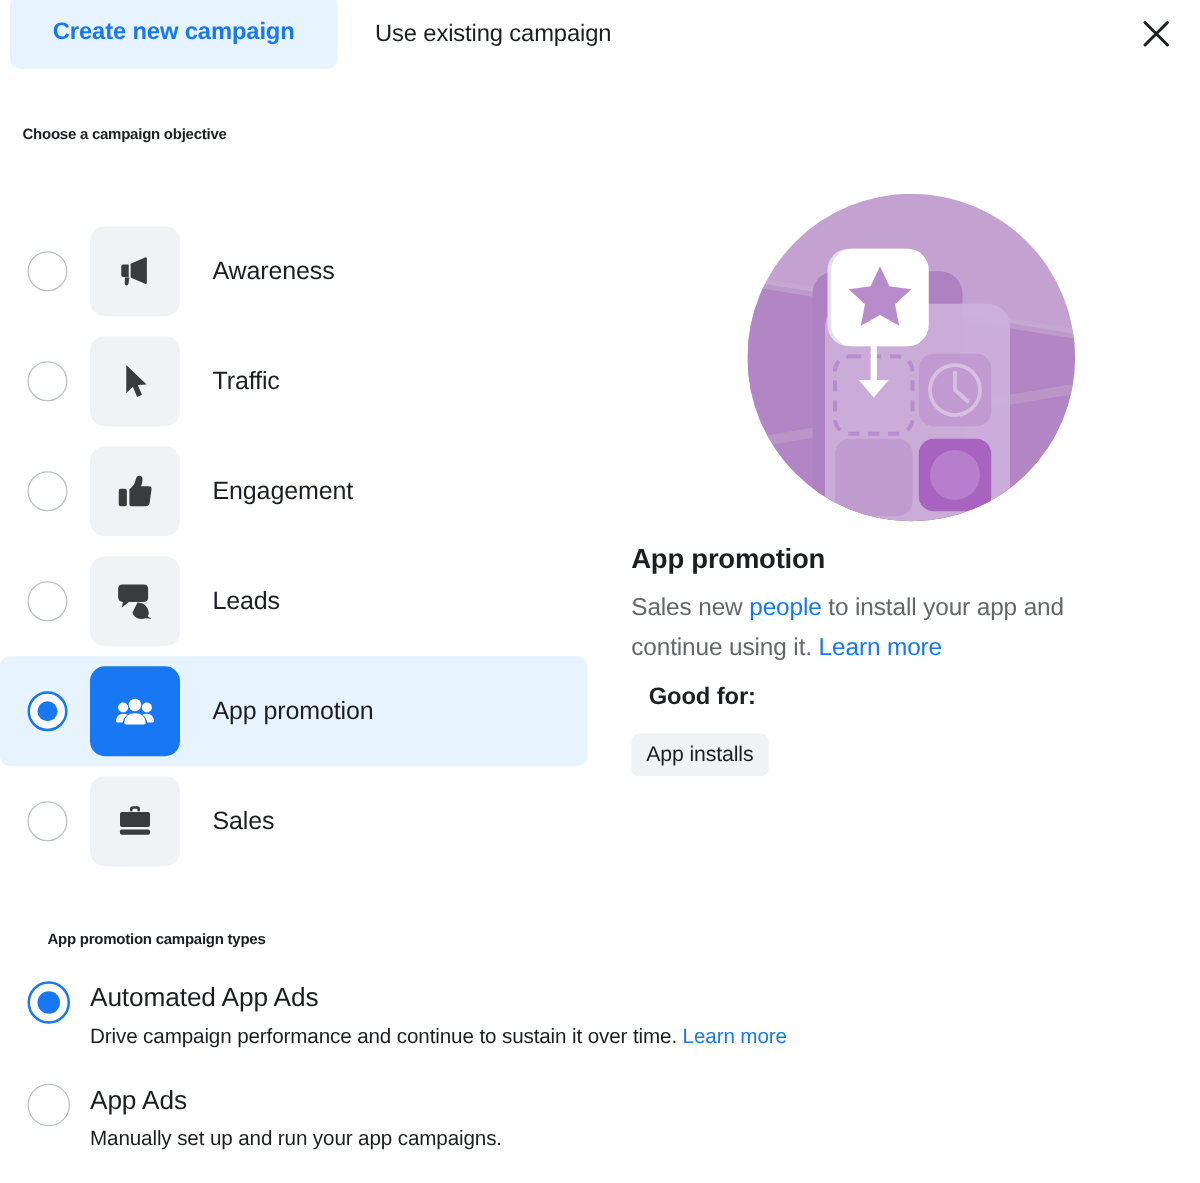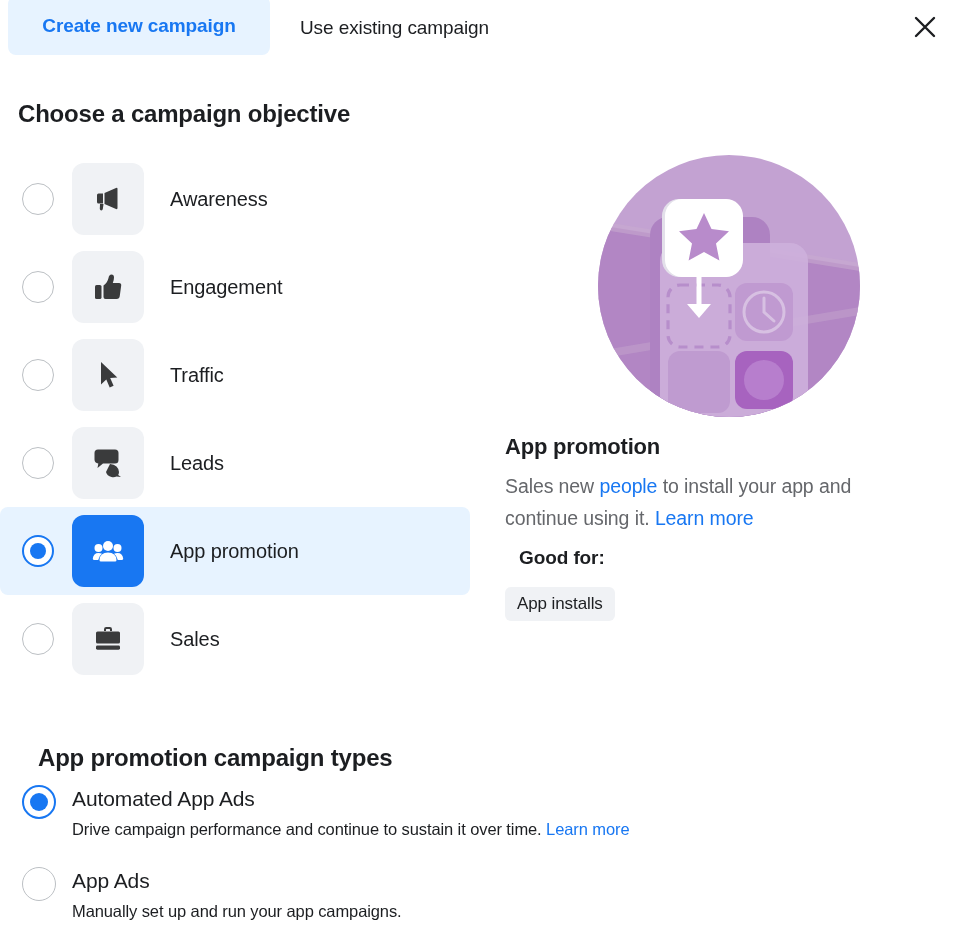--- a/index.html
+++ b/index.html
@@ -66,31 +66,31 @@
     align-items: center;
     justify-content: center;
     cursor: pointer;
   }
   .close-btn svg { display: block; }
 
   
   .section-heading {
     position: absolute;
     left: 18px;
-    font-size: 24px;
+    font-size: 12px;
     font-weight: bold;
     color: #1c1e21;
     letter-spacing: -0.2px;
   }
   #objective-heading { top: 100px; }
 
   
   .objective-list {
     position: absolute;
-    left: 0; top: 155px;
+    left: 0; top: 173px;
     width: 480px;
   }
 
   .objective-row {
     position: relative;
     width: 470px;
     height: 88px;
     display: flex;
     align-items: center;
     border-radius: 8px;
@@ -311,37 +311,37 @@
       </span>
       <span class="objective-label">Awareness</span>
     </div>
 
     <div class="objective-row">
       <span class="radio-outer">
         <span class="radio-dot"></span>
       </span>
       <span class="icon-tile">
         <svg width="36" height="36" viewBox="0 0 36 36">
+          <path d="M11 5 L11 27.5 L16.3 22.4 L19.7 30.5 L23.6 28.8 L20.2 20.9 L27.3 20.6 Z" fill="#3a3b3c"></path>
+        </svg>
+      </span>
+      <span class="objective-label">Traffic</span>
+    </div>
+
+    <div class="objective-row">
+      <span class="radio-outer">
+        <span class="radio-dot"></span>
+      </span>
+      <span class="icon-tile">
+        <svg width="36" height="36" viewBox="0 0 36 36">
           <rect x="5" y="16" width="6.5" height="14" rx="1.6" fill="#3a3b3c"></rect>
           <path d="M13.5 16.5 Q17.5 13.5 18.5 9 Q19 5.5 21.5 5.5 Q24 5.5 24 8.5 Q24 11 22.8 14 L29 14 Q31.5 14 31.2 16.6 L29.8 26.8 Q29.5 30 26.5 30 L15.5 30 Q13.5 30 13.5 28 Z" fill="#3a3b3c"></path>
         </svg>
       </span>
       <span class="objective-label">Engagement</span>
-    </div>
-
-    <div class="objective-row">
-      <span class="radio-outer">
-        <span class="radio-dot"></span>
-      </span>
-      <span class="icon-tile">
-        <svg width="36" height="36" viewBox="0 0 36 36">
-          <path d="M11 5 L11 27.5 L16.3 22.4 L19.7 30.5 L23.6 28.8 L20.2 20.9 L27.3 20.6 Z" fill="#3a3b3c"></path>
-        </svg>
-      </span>
-      <span class="objective-label">Traffic</span>
     </div>
 
     <div class="objective-row">
       <span class="radio-outer">
         <span class="radio-dot"></span>
       </span>
       <span class="icon-tile">
         <svg width="36" height="36" viewBox="0 0 36 36">
           <path d="M20 19 Q24 19 26.5 21.5 Q29 24 29 27 Q29 28.6 28.2 30 L31 32 L26.6 31.6 Q24 32.6 21.5 32 Q17 31 16 27 Z" fill="#3a3b3c"></path>
           <path d="M14.5 4.5 L25 4.5 Q28.5 4.5 28.5 8 L28.5 15 Q28.5 18.5 25 18.5 L13 18.5 L7.5 23 L8.3 18.5 Q4.5 18 4.5 14.5 L4.5 8 Q4.5 4.5 8 4.5 Z" fill="#3a3b3c"></path>

